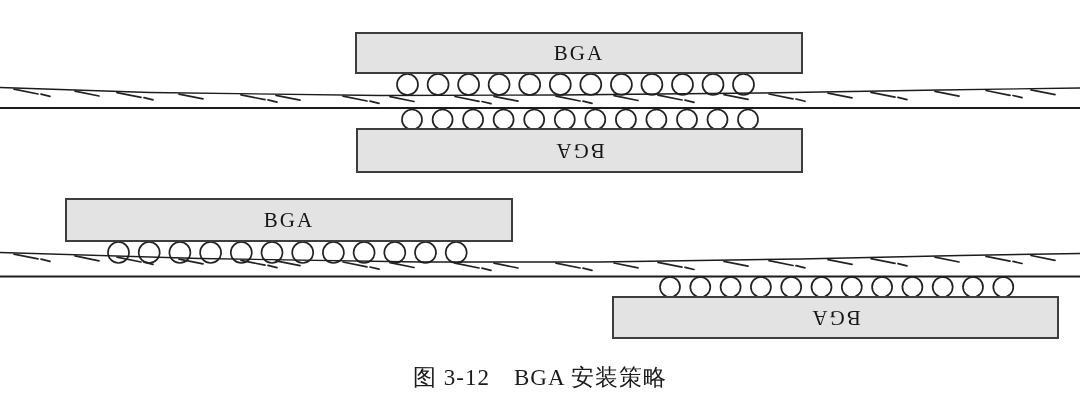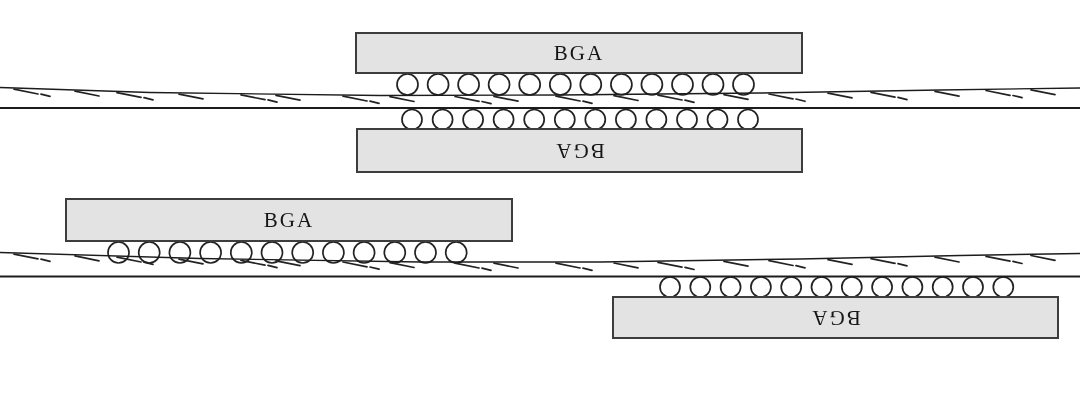--- a/index.html
+++ b/index.html
@@ -196,13 +196,14 @@
       <rect class="bga-rect" x="66" y="199" width="446" height="42"></rect>
       <text class="bga-label" x="289" y="227" text-anchor="middle">BGA</text>
     </g>
 
     <g>
       <rect class="bga-rect" x="613" y="297" width="445" height="41"></rect>
       <text class="bga-label" x="835.5" y="325" text-anchor="middle" transform="rotate(180 835.5 318)">BGA</text>
     </g>
   </svg>
 
+  <div class="caption">图 3-12　BGA 安装策略</div>
 </div>
 
 </body></html>

